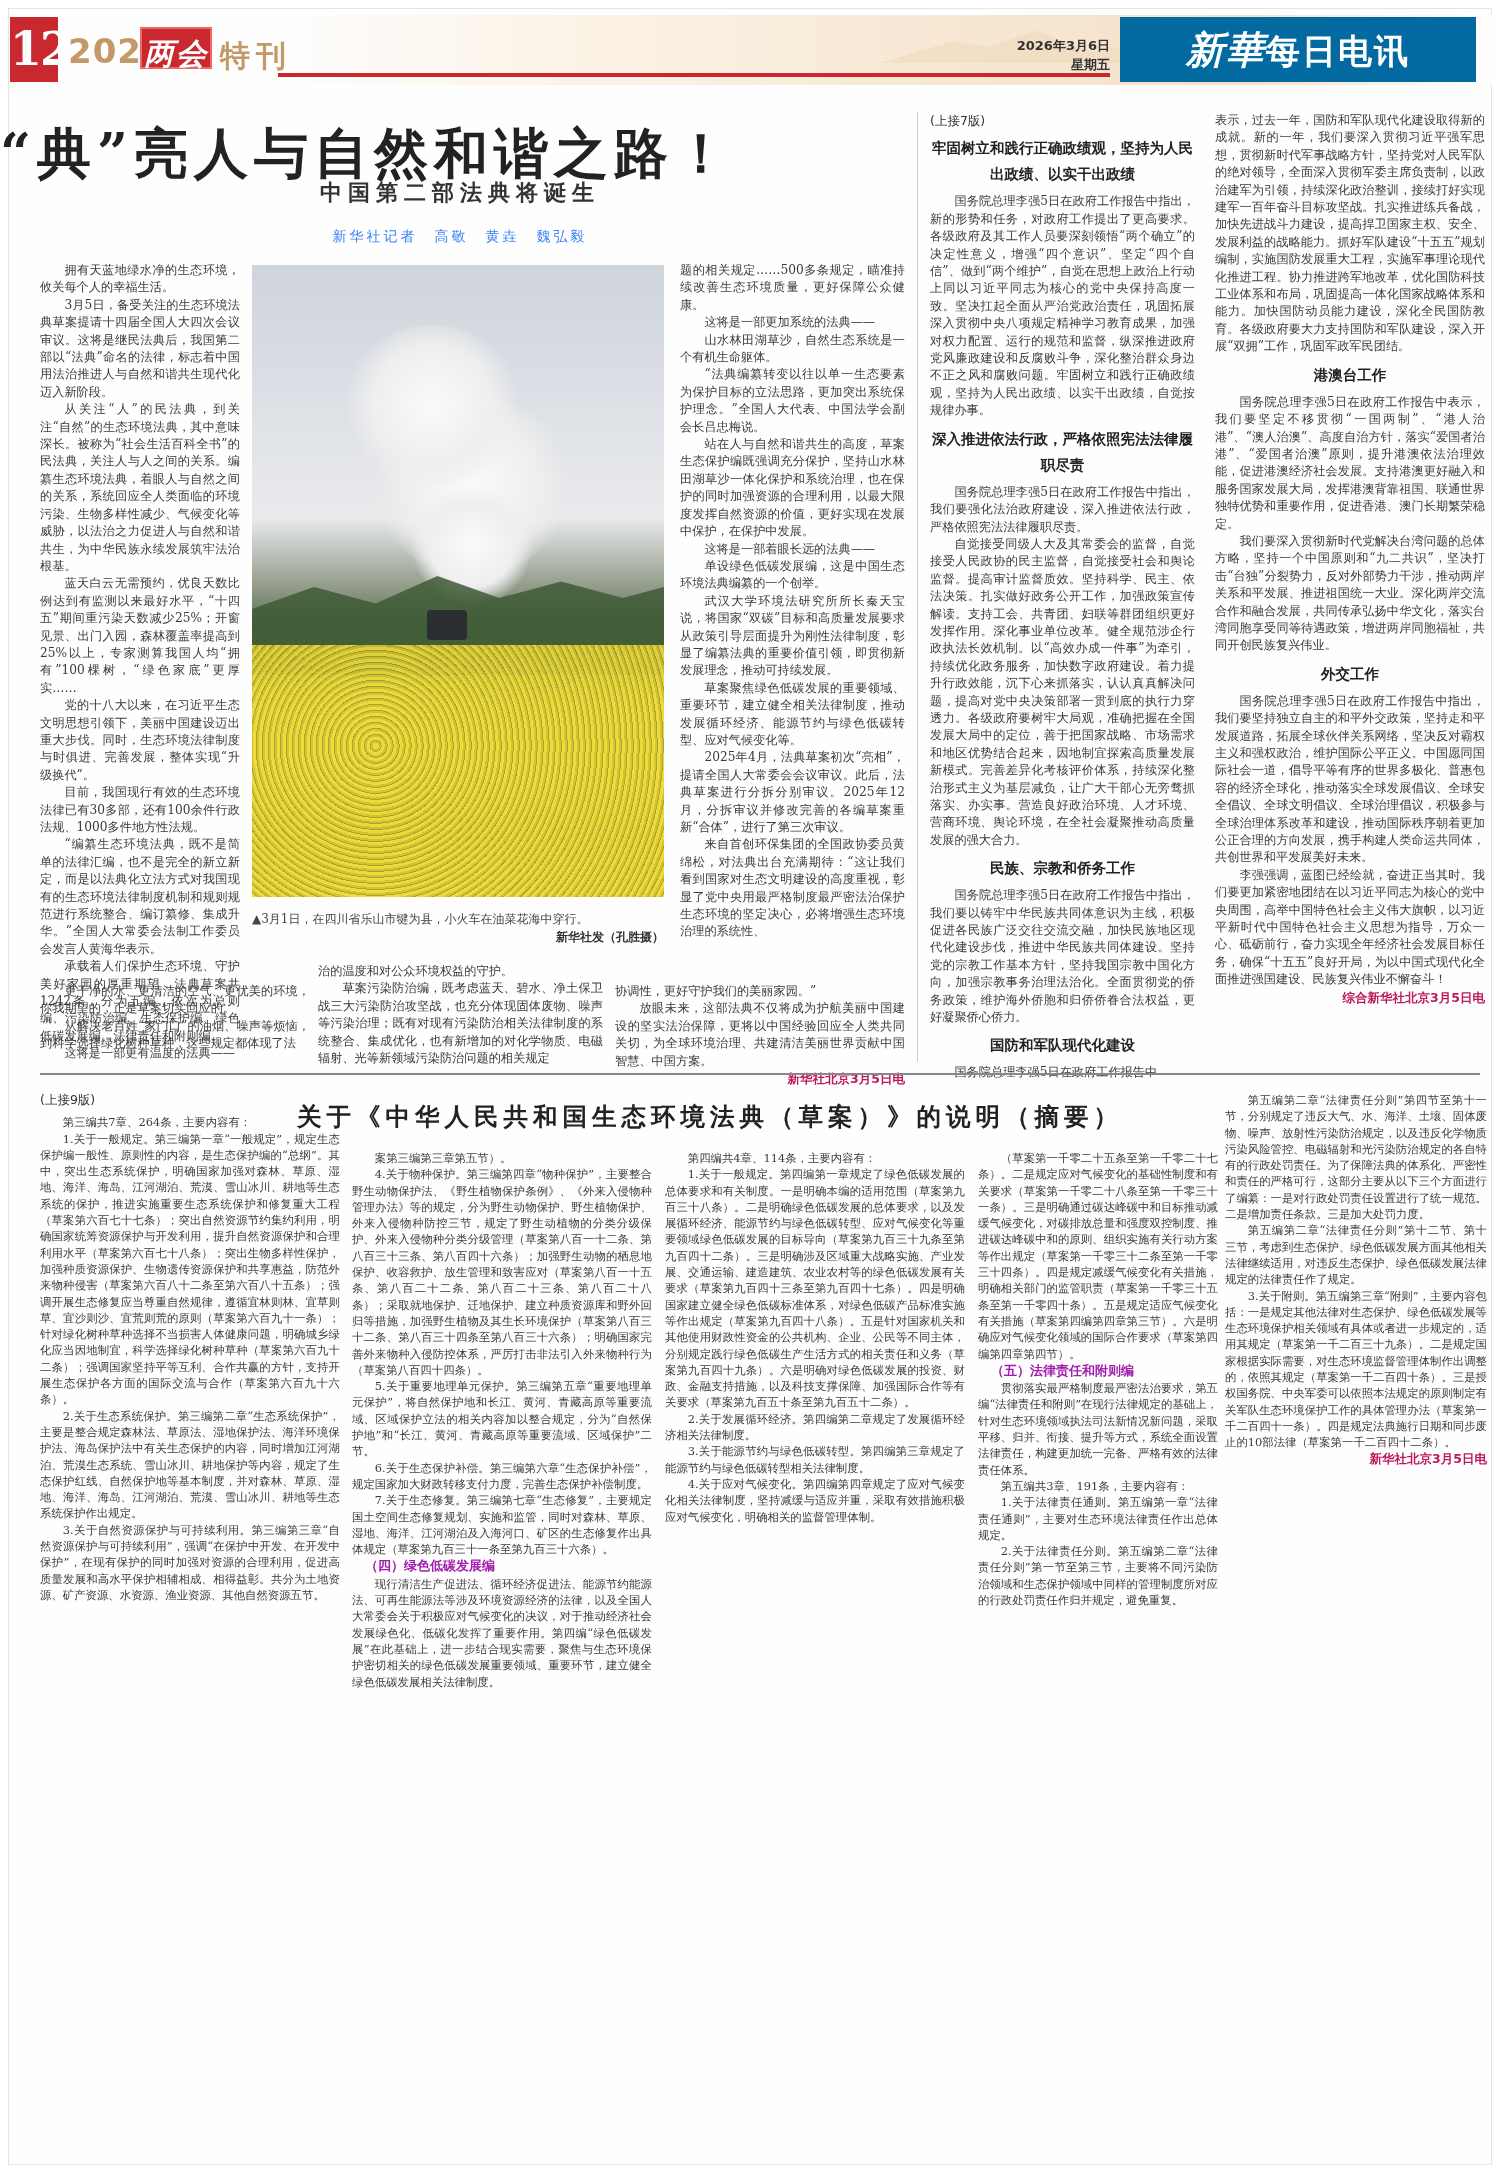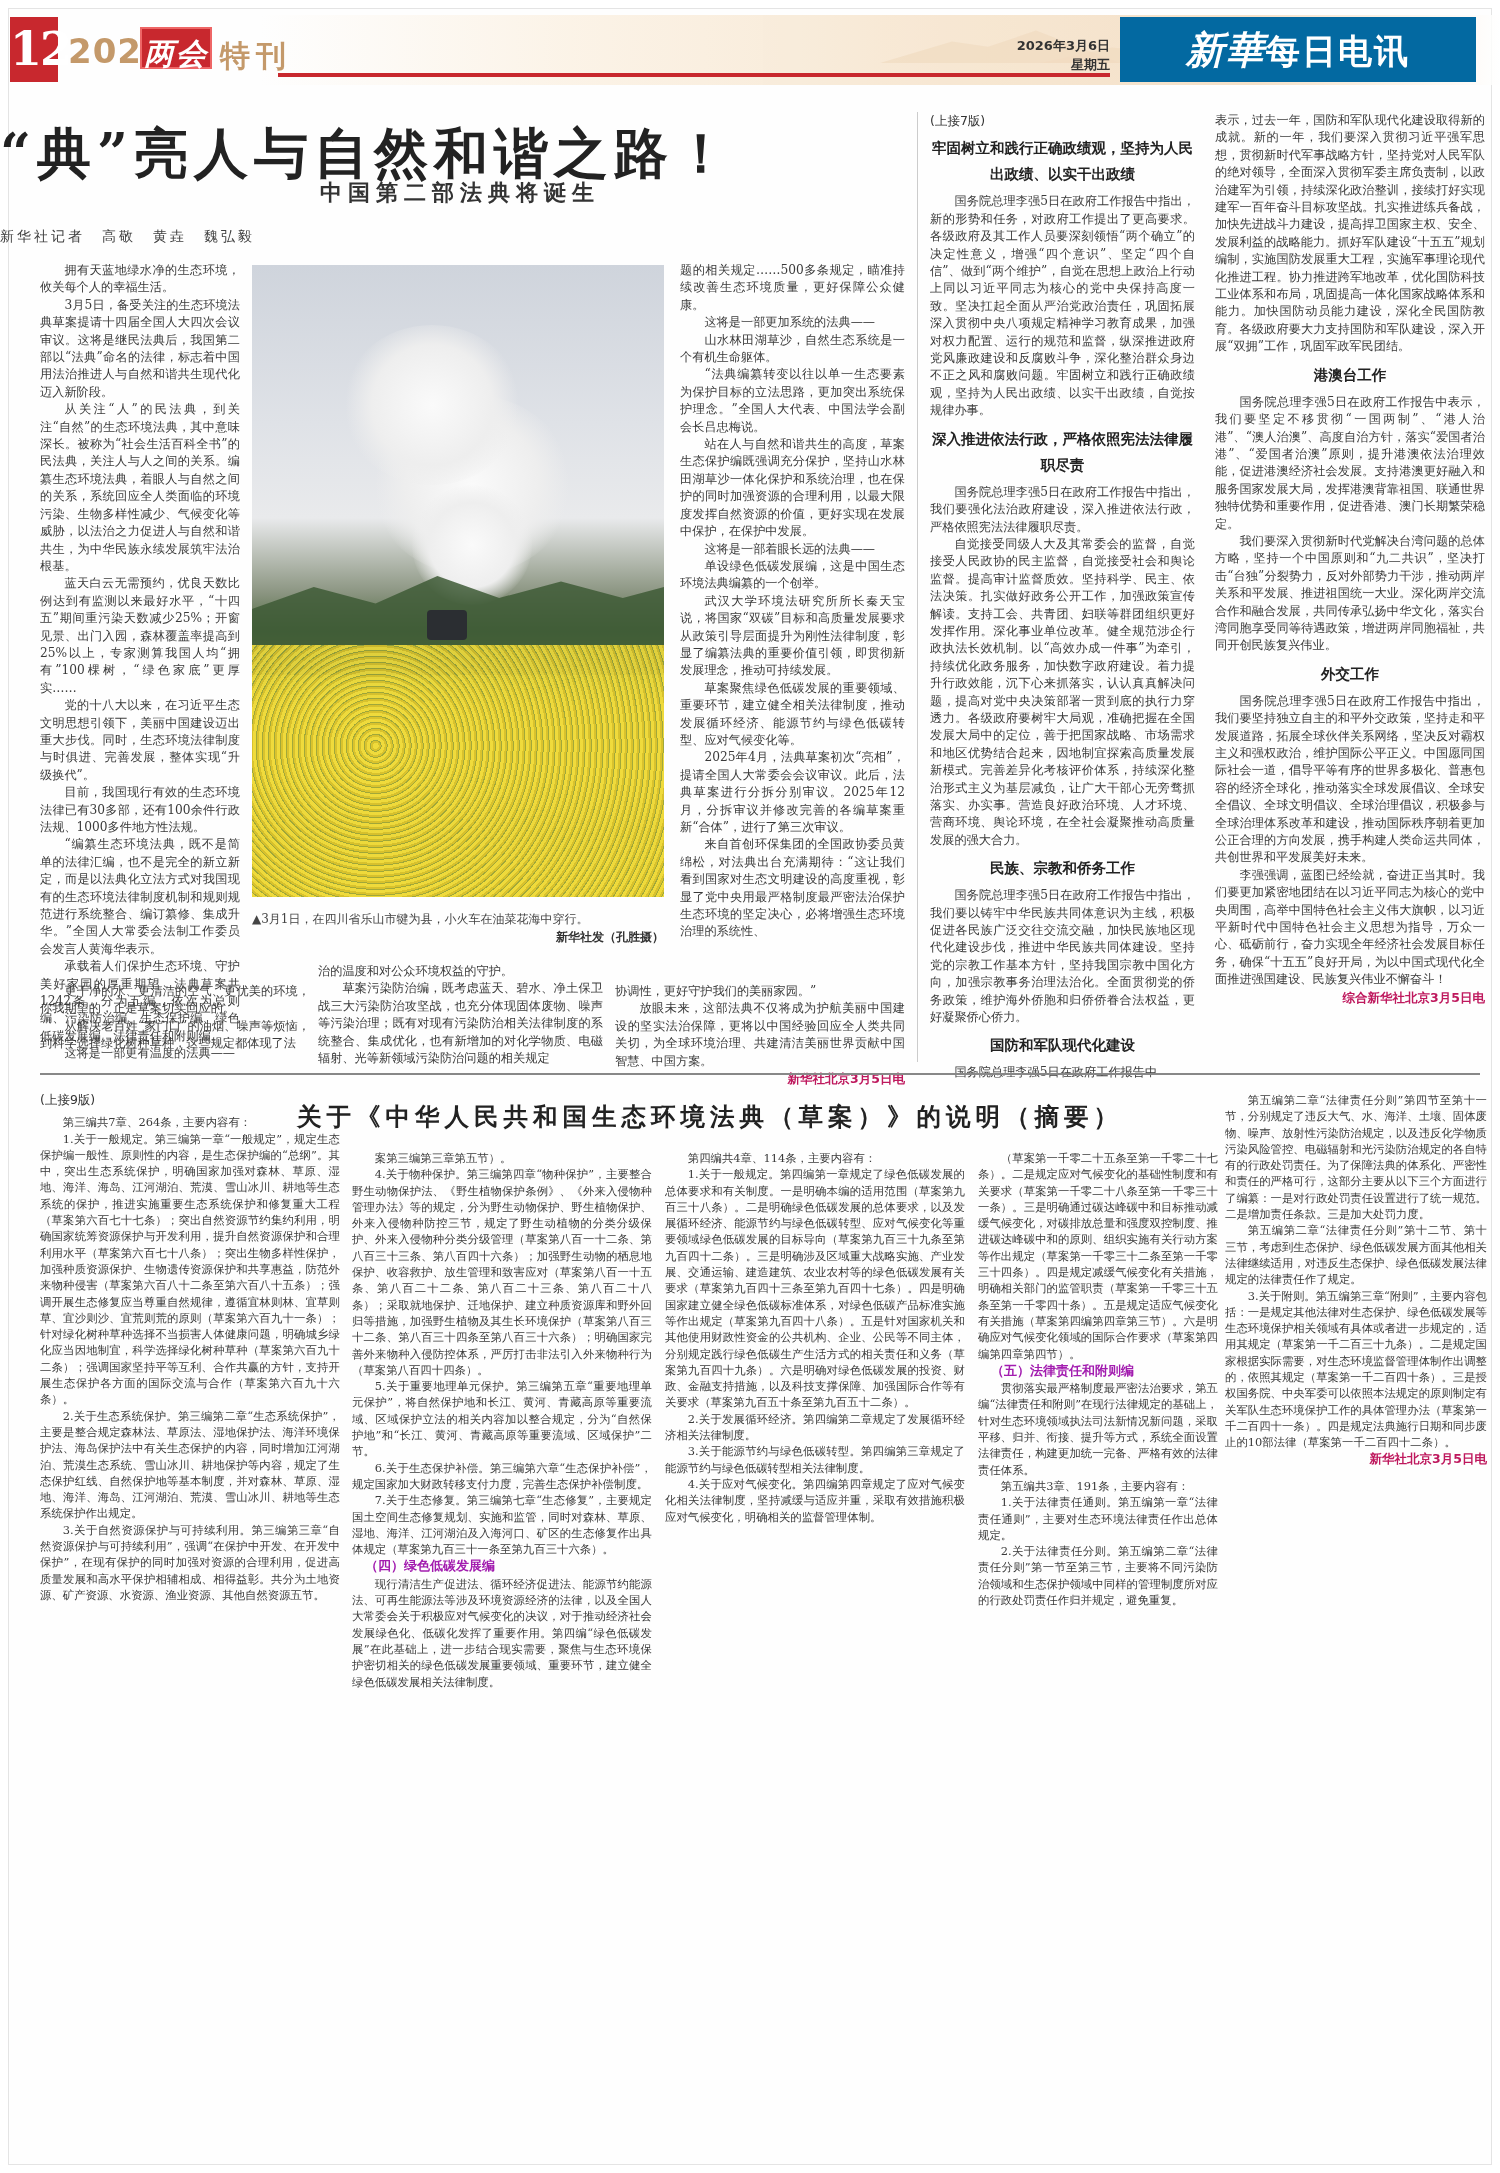--- a/index.html
+++ b/index.html
@@ -13,21 +13,21 @@
 .year{position:absolute;left:68px;top:31px;font-family:"DejaVu Sans",sans-serif;font-weight:bold;font-size:34px;color:#c4996a;letter-spacing:1px}
 .lianghui{position:absolute;left:140px;top:27px;width:72px;height:42px;background:#c8282e;border:2px solid #e66;color:#fff;font-size:30px;font-weight:bold;text-align:center;line-height:50px;letter-spacing:2px;font-family:"DejaVu Serif",serif;font-style:italic}
 .tekan{position:absolute;left:220px;top:36px;font-family:"DejaVu Sans",sans-serif;font-weight:bold;font-size:30px;color:#c4996a;letter-spacing:6px}
 .redline{position:absolute;left:278px;top:73px;width:832px;height:4px;background:#c8282e}
 .date{position:absolute;left:1000px;top:36px;width:110px;text-align:right;font-family:"DejaVu Sans",sans-serif;font-weight:bold;font-size:13px;color:#333;line-height:19px}
 .brand{position:absolute;left:1120px;top:17px;width:356px;height:65px;background:#0369a1;color:#fff;font-size:34px;font-weight:bold;line-height:65px;text-align:center;font-family:"DejaVu Serif",serif;letter-spacing:2px}
 .brand i{font-style:italic;font-size:38px}
 
 .headline{position:absolute;left:0;top:118px;width:920px;font-family:"DejaVu Serif",serif;font-weight:bold;font-size:54px;color:#222;letter-spacing:6px}
 .subhead{position:absolute;left:0;top:178px;width:920px;text-align:center;font-family:"DejaVu Sans",sans-serif;font-size:22px;color:#333;letter-spacing:6px}
-.byline{position:absolute;left:0;top:228px;width:920px;font-size:14px;color:#404040;letter-spacing:3px;word-spacing:12px}
+.byline{position:absolute;left:0;top:228px;width:920px;text-align:center;font-size:14px;color:#3b82f6;letter-spacing:3px;word-spacing:12px}
 .col{position:absolute;font-size:12.2px;line-height:17.4px;color:#3a3a3a;text-align:justify}
 .col p{text-indent:2em}
 .col p.noi{text-indent:0}
 .photo{position:absolute;left:252px;top:265px;width:412px;height:632px;overflow:hidden;background:linear-gradient(180deg,#cfd4dc 0%,#dfe2e7 25%,#e9eaec 40%,#8a9480 52%,#4d6a3e 58%,#89a03e 64%,#d9c73a 70%,#e8d43a 80%,#c9b82e 90%,#e2cf35 100%)}
 .smoke{position:absolute;border-radius:50%;background:radial-gradient(circle,#fafafa 0%,#eeeeee 50%,rgba(230,230,230,0) 72%)}
 .train{position:absolute;left:175px;top:345px;width:40px;height:30px;background:#2b2e32;border-radius:4px}
 .hill{position:absolute;left:0;top:300px;width:412px;height:110px;background:#3e5a36;clip-path:polygon(0 40%,15% 20%,30% 35%,45% 10%,60% 30%,75% 15%,90% 30%,100% 20%,100% 100%,0 100%);opacity:.85}
 .flowers{position:absolute;left:0;top:380px;width:412px;height:252px;background:repeating-radial-gradient(circle at 30% 40%,#f1dc3c 0 3px,#d8c12c 3px 5px,#9aa43a 5px 6px);opacity:.9}
 .caption{position:absolute;left:252px;top:910px;width:412px;font-size:12px;line-height:18px;color:#444}
 .caption .credit{position:absolute;right:0;top:18px;font-family:"DejaVu Sans",sans-serif;font-weight:bold;font-size:12px;color:#333}

